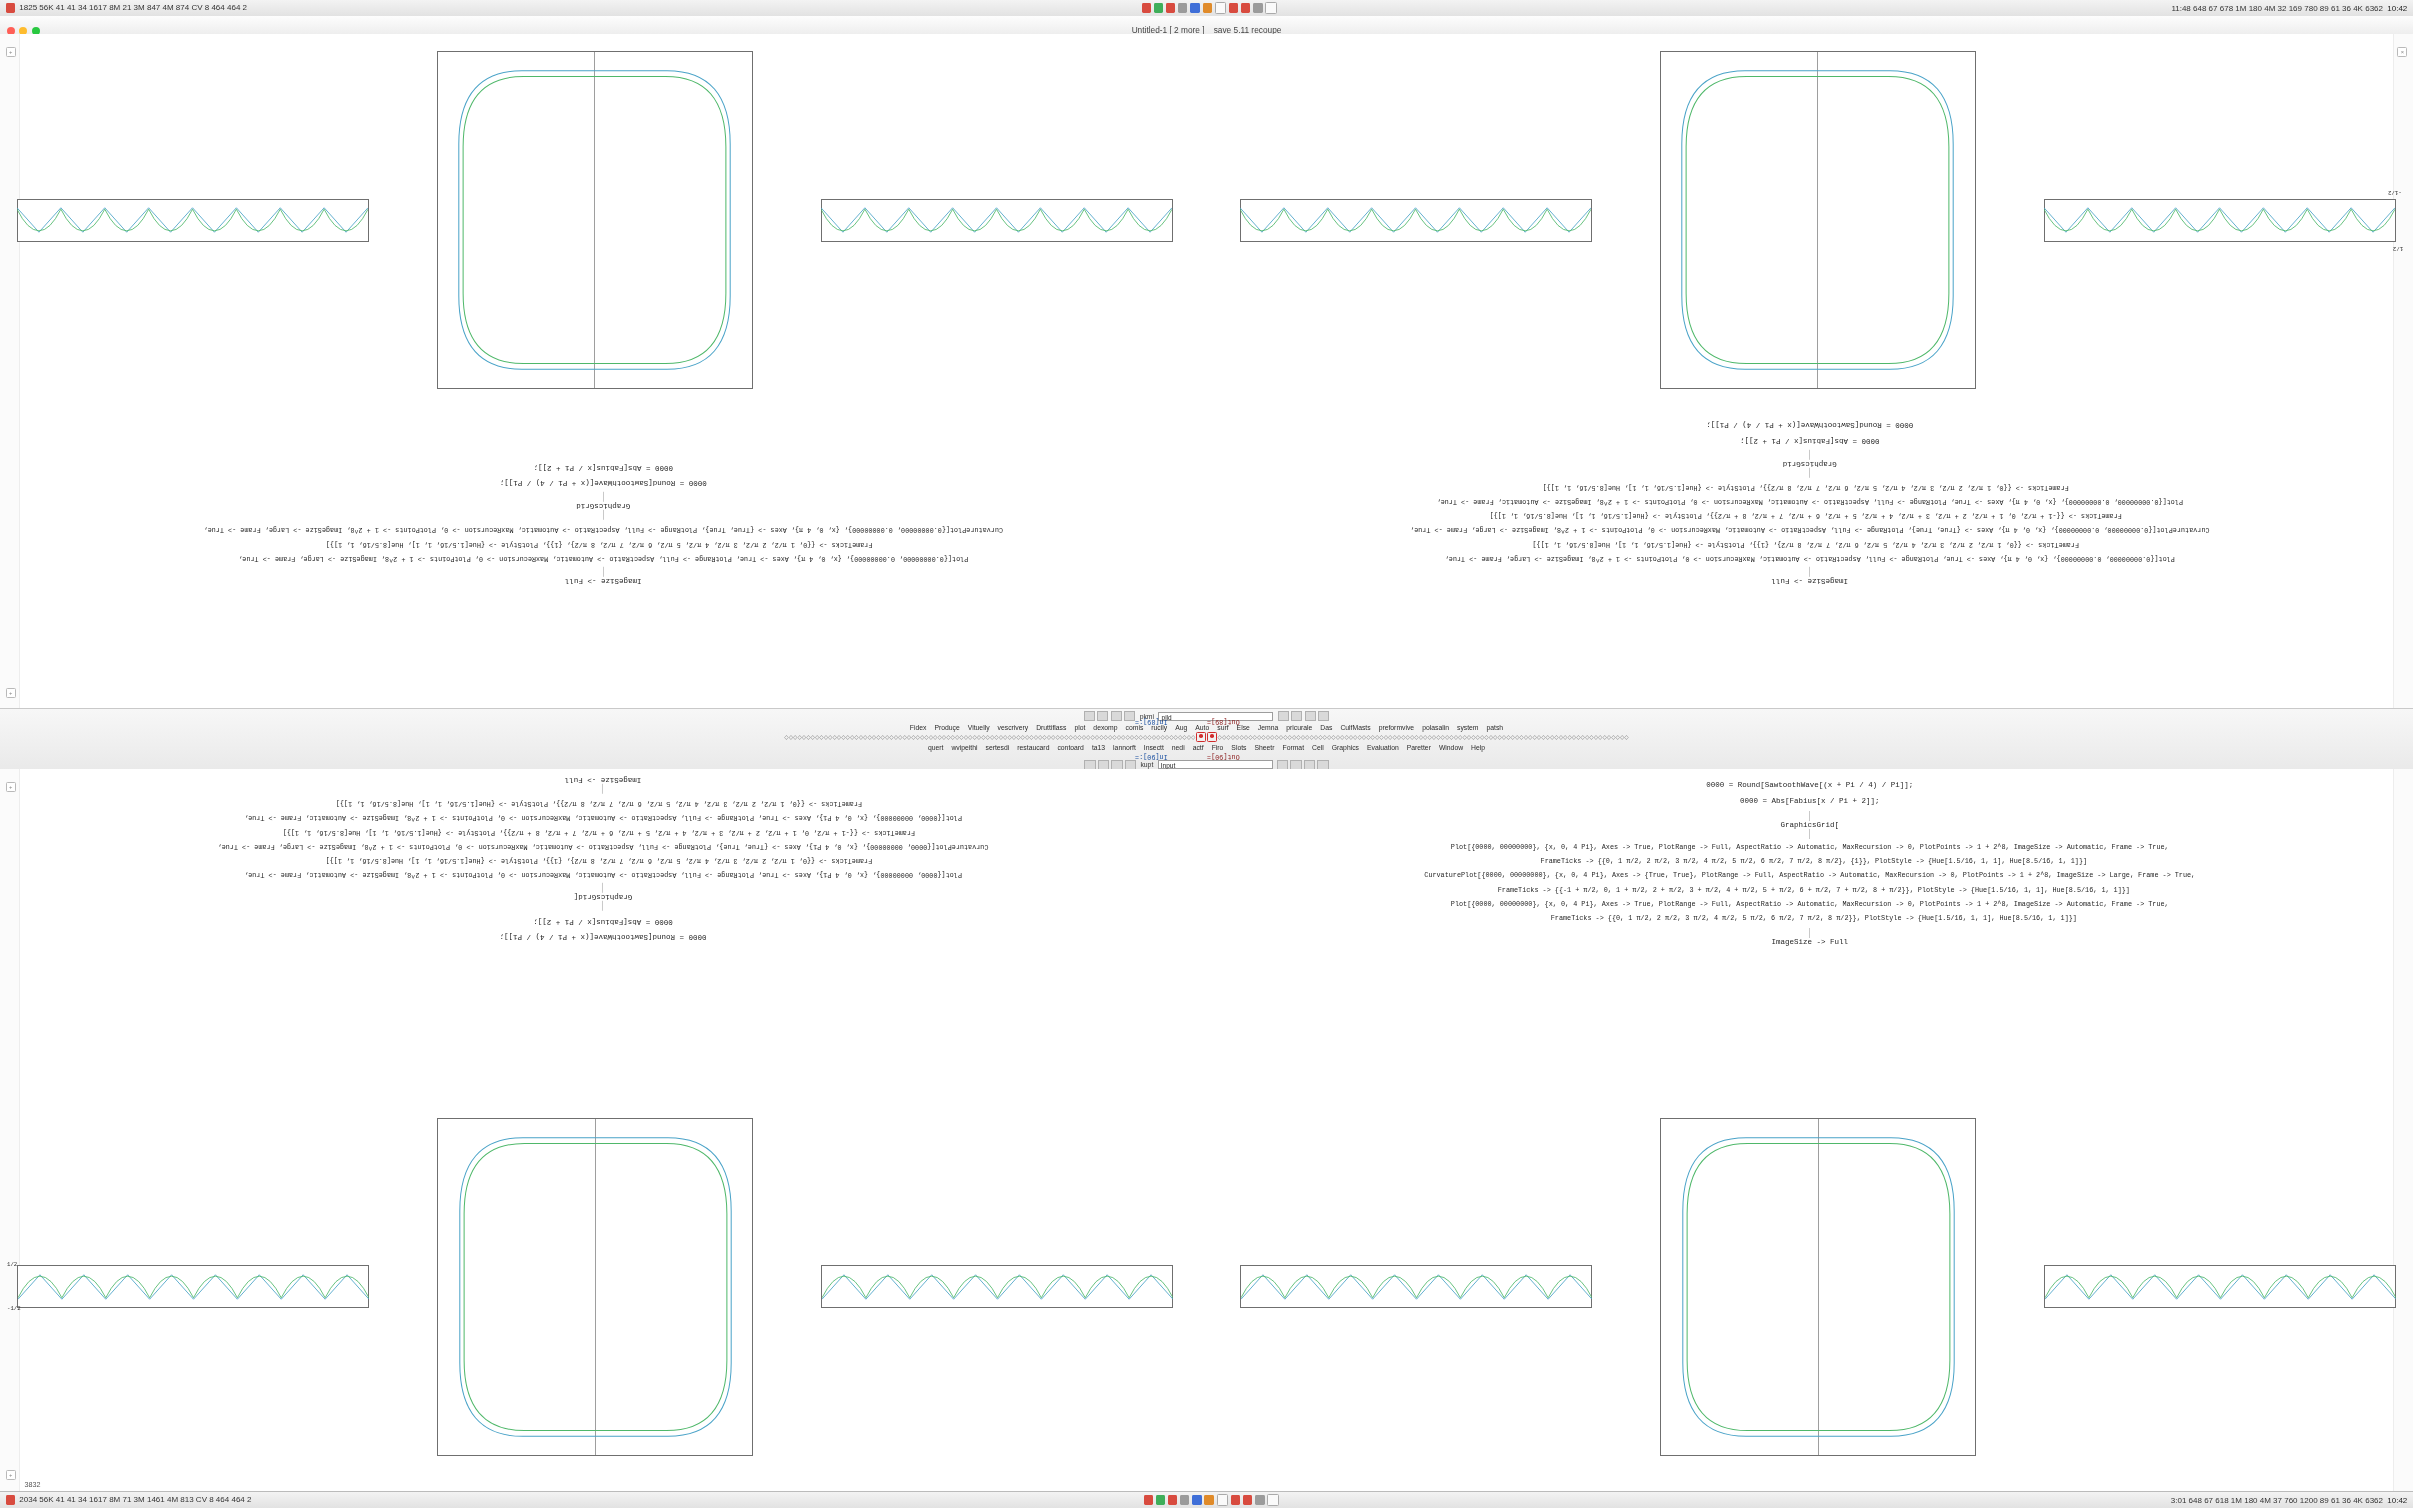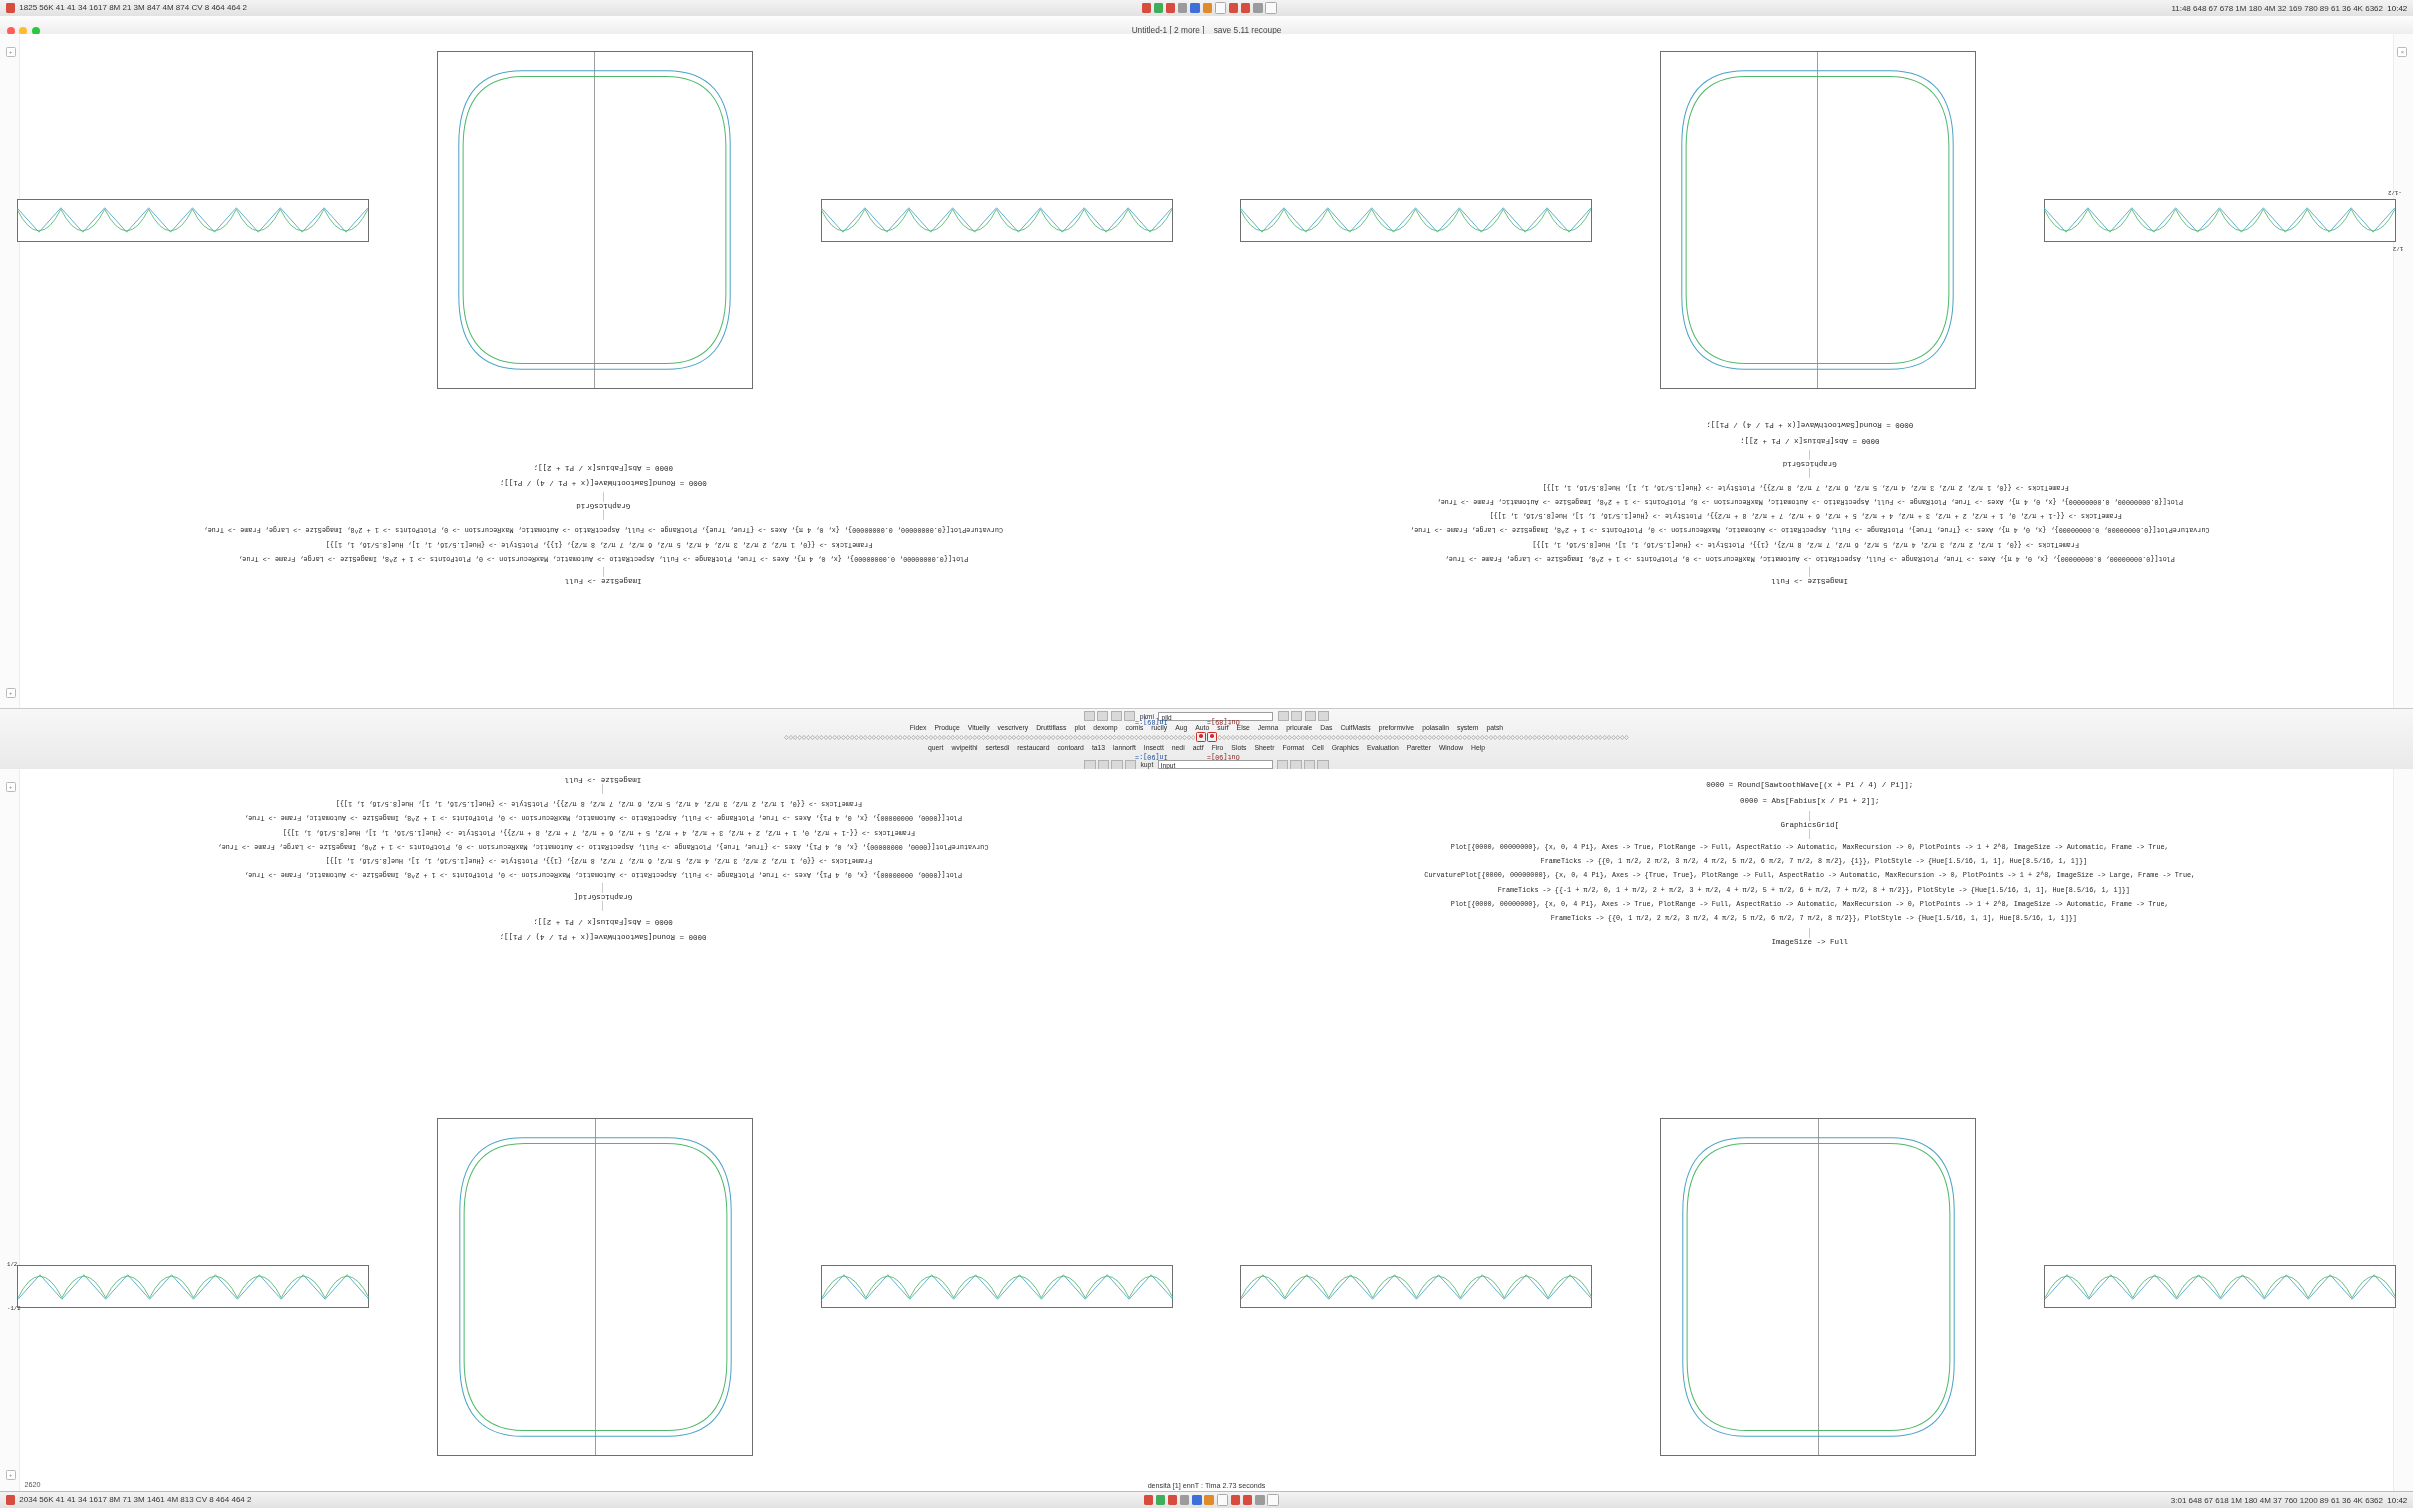--- a/index.html
+++ b/index.html
@@ -586,23 +586,22 @@
     <div class="plot-wrap">
       <div class="plot-frame" style="width:352px; height:43px;">
         <svg width="351" height="42" viewBox="0 0 488 58">
           <path d="M0,46 L30.5,12 L61,46 L91.5,12 L122,46 L152.5,12 L183,46 L213.5,12 L244,46 L274.5,12 L305,46 L335.5,12 L366,46 L396.5,12 L427,46 L457.5,12 L488,46" fill="none" stroke="#4aa3c8" stroke-width="1.2"></path>
           <path d="M0,44 Q15,14 30.5,14 Q46,14 61,44 Q76,14 91.5,14 Q107,14 122,44 Q137,14 152.5,14 Q168,14 183,44 Q198,14 213.5,14 Q229,14 244,44 Q259,14 274.5,14 Q290,14 305,44 Q320,14 335.5,14 Q351,14 366,44 Q381,14 396.5,14 Q412,14 427,44 Q442,14 457.5,14 Q473,14 488,44" fill="none" stroke="#4fb86a" stroke-width="1.2"></path>
         </svg>
       </div>
     </div>
   </div>
 
-  <div style="position:absolute; left:24.4px; bottom:4.3px; font-size:7.2px; color:#555;">2620</div>
-
-  <div class="statustext" style="bottom:2.9px;">densità [1]  ennT : Tima 2.73 seconds</div>
+  <div style="position:absolute; left:24.4px; bottom:4.3px; font-size:7.2px; color:#555;">3832</div>
+
 </div>
 
 <div class="bottombar">
   <div class="tb-left">
     <span class="sysicon red"></span>
     <span>2034 56K  41   41   34  1617 8M   71  3M 1461 4M  813 CV 8 464 464   2</span>
   </div>
   <div class="tb-center">
     <span class="sysicon red"></span>
     <span class="sysicon green"></span>

